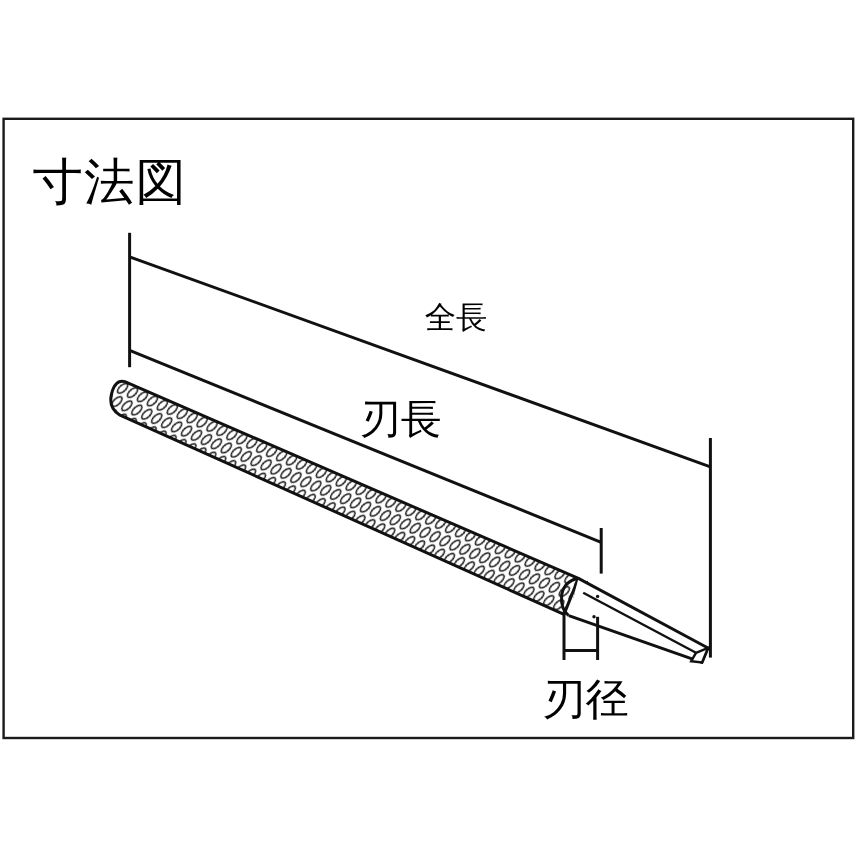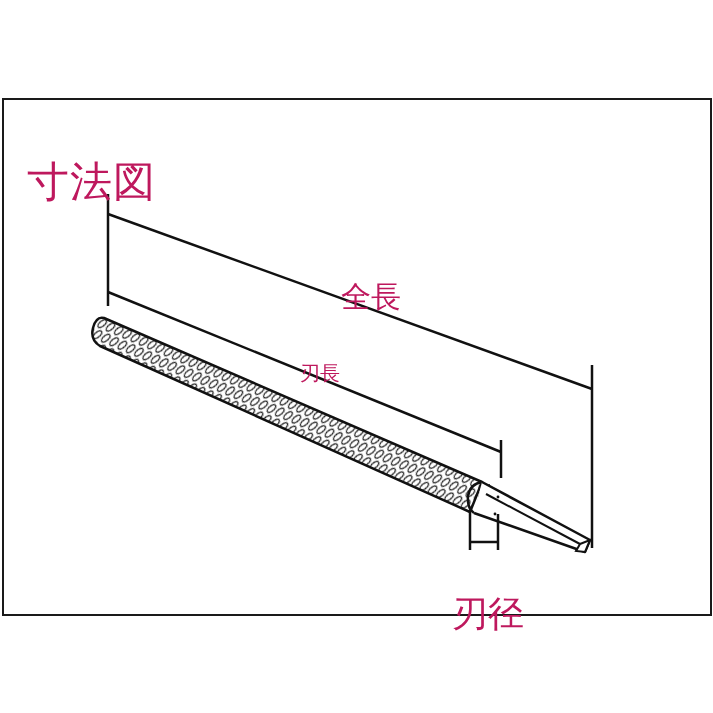--- a/index.html
+++ b/index.html
@@ -1,24 +1,24 @@
 <!DOCTYPE html>
 <html><head>
 <meta charset="utf-8">
 <style>
   html, body { margin:0; padding:0; background:#ffffff; }
   body { width:713px; height:713px; position:relative; overflow:hidden;
          font-family:"DejaVu Sans", sans-serif; }
   #frame { position:absolute; left:2px; top:98px; width:706px; height:514px;
            border:2px solid #1a1a1a; box-sizing:content-box; background:#fff; }
   svg#diagram { position:absolute; left:0; top:0; width:713px; height:713px; }
-  .lbl { position:absolute; color:#be185d; white-space:nowrap; line-height:1;margin-top:30px; }
+  .lbl { position:absolute; color:#000000; white-space:nowrap; line-height:1; }
   #title { left:27px; top:131px; font-size:42px; letter-spacing:1px; }
-  #lbl-total { left:341px; top:252px; font-size:30px; }
-  #lbl-blade { left:300px; top:333px; font-size:20px;text-align:center; }
+  #lbl-total { left:354px; top:252px; font-size:26px; }
+  #lbl-blade { left:300px; top:333px; font-size:34px;text-align:center; }
   #lbl-dia { left:452px; top:566px; font-size:36px; }
 </style>
 </head>
 <body>
 
 <div id="frame"></div>
 
 <svg id="diagram" viewBox="0 0 713 713" xmlns="http://www.w3.org/2000/svg">
   <defs>
     <pattern id="knurl" patternUnits="userSpaceOnUse" width="9" height="12" patternTransform="rotate(23)">

